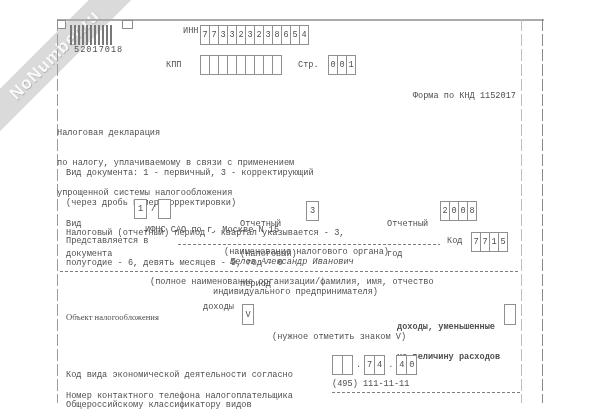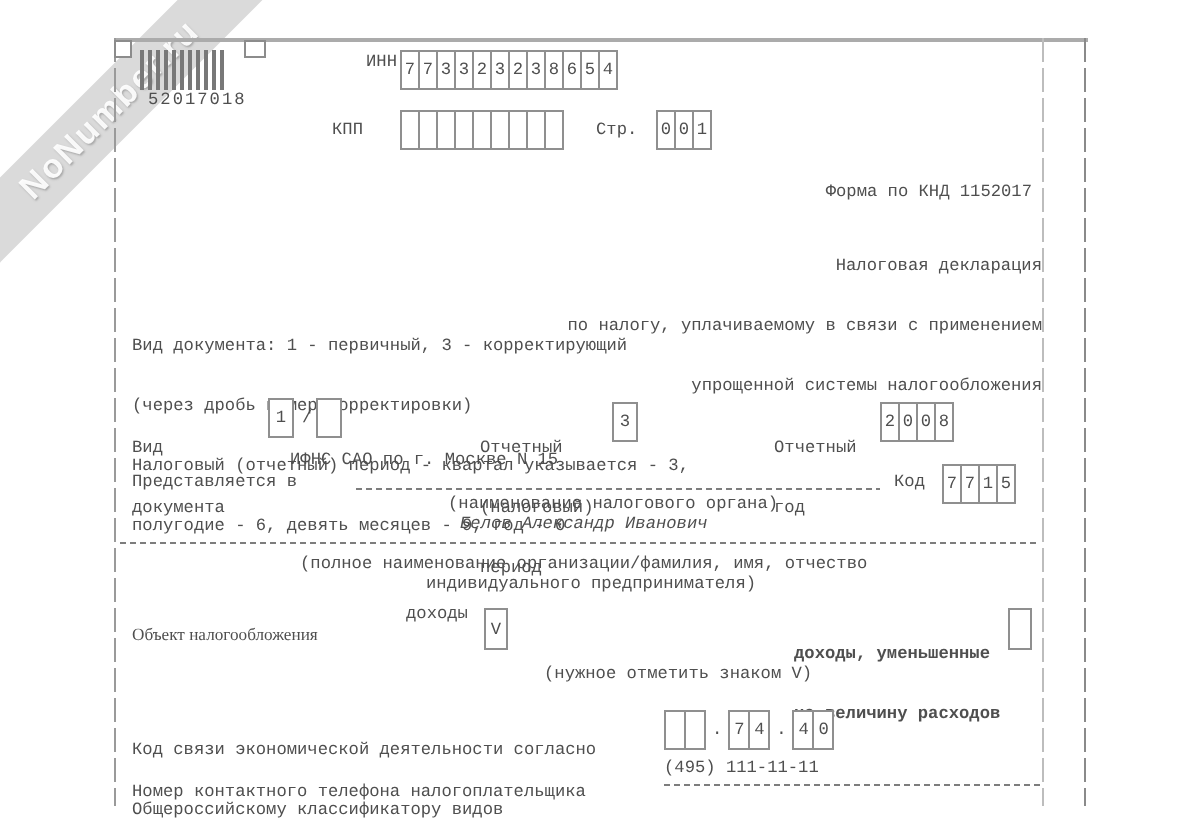--- a/index.html
+++ b/index.html
@@ -3,21 +3,21 @@
 <meta charset="utf-8">
 <style>
   html,body{margin:0;padding:0;background:#fff;}
   .page{
     position:relative;width:600px;height:420px;background:#ffffff;overflow:hidden;
     font-family:"Liberation Mono","DejaVu Sans Mono",monospace;
     font-size:8.6px;color:#4f4f4f;
   }
   .abs{position:absolute;white-space:pre;}
   .lines div{line-height:10px;white-space:pre;}
-  .center{text-align:right;}
+  .center{text-align:left;}
   .right{text-align:right;}
 
   
   .hline{position:absolute;background:#ababab;height:2px;}
   .vline{position:absolute;width:1px;}
   .vline.left-b{background:repeating-linear-gradient(to bottom,#9a9a9a 0 12px,rgba(0,0,0,0) 12px 15px);}
   .vline.inner-r{background:repeating-linear-gradient(to bottom,#bdbdbd 0 12px,rgba(0,0,0,0) 12px 15px);}
   .vline.outer-r{background:repeating-linear-gradient(to bottom,#8a8a8a 0 12px,rgba(0,0,0,0) 12px 15px);}
   .dashes{position:absolute;height:1px;background:repeating-linear-gradient(to right,#7d7d7d 0 3px,rgba(0,0,0,0) 3px 5px);}
   .sq{position:absolute;width:9px;height:9px;border:1px solid #8c8c8c;background:#fff;box-sizing:border-box;}
@@ -188,21 +188,21 @@
   <div class="abs lines" style="left:397px;top:302px;font-weight:bold;">
     <div>доходы, уменьшенные</div>
     <div>на величину расходов</div>
   </div>
   <div class="cells box" style="left:504px;top:304px;">
       <span class="cell"></span>
     </div>
   <div class="abs" style="left:272px;top:332px;text-align:center;">(нужное отметить знаком V)</div>
 
   <div class="abs lines" style="left:66px;top:350px;">
-    <div>Код связи экономической деятельности согласно</div>
+    <div>Код вида экономической деятельности согласно</div>
     <div>Общероссийскому классификатору видов</div>
     
   </div>
   <div class="okv-row" style="left:332px;top:355px;">
     <div class="cells okv">
         <span class="cell"></span>
         <span class="cell"></span>
       </div>
     <span class="okv-dot">.</span>
     <div class="cells okv">

